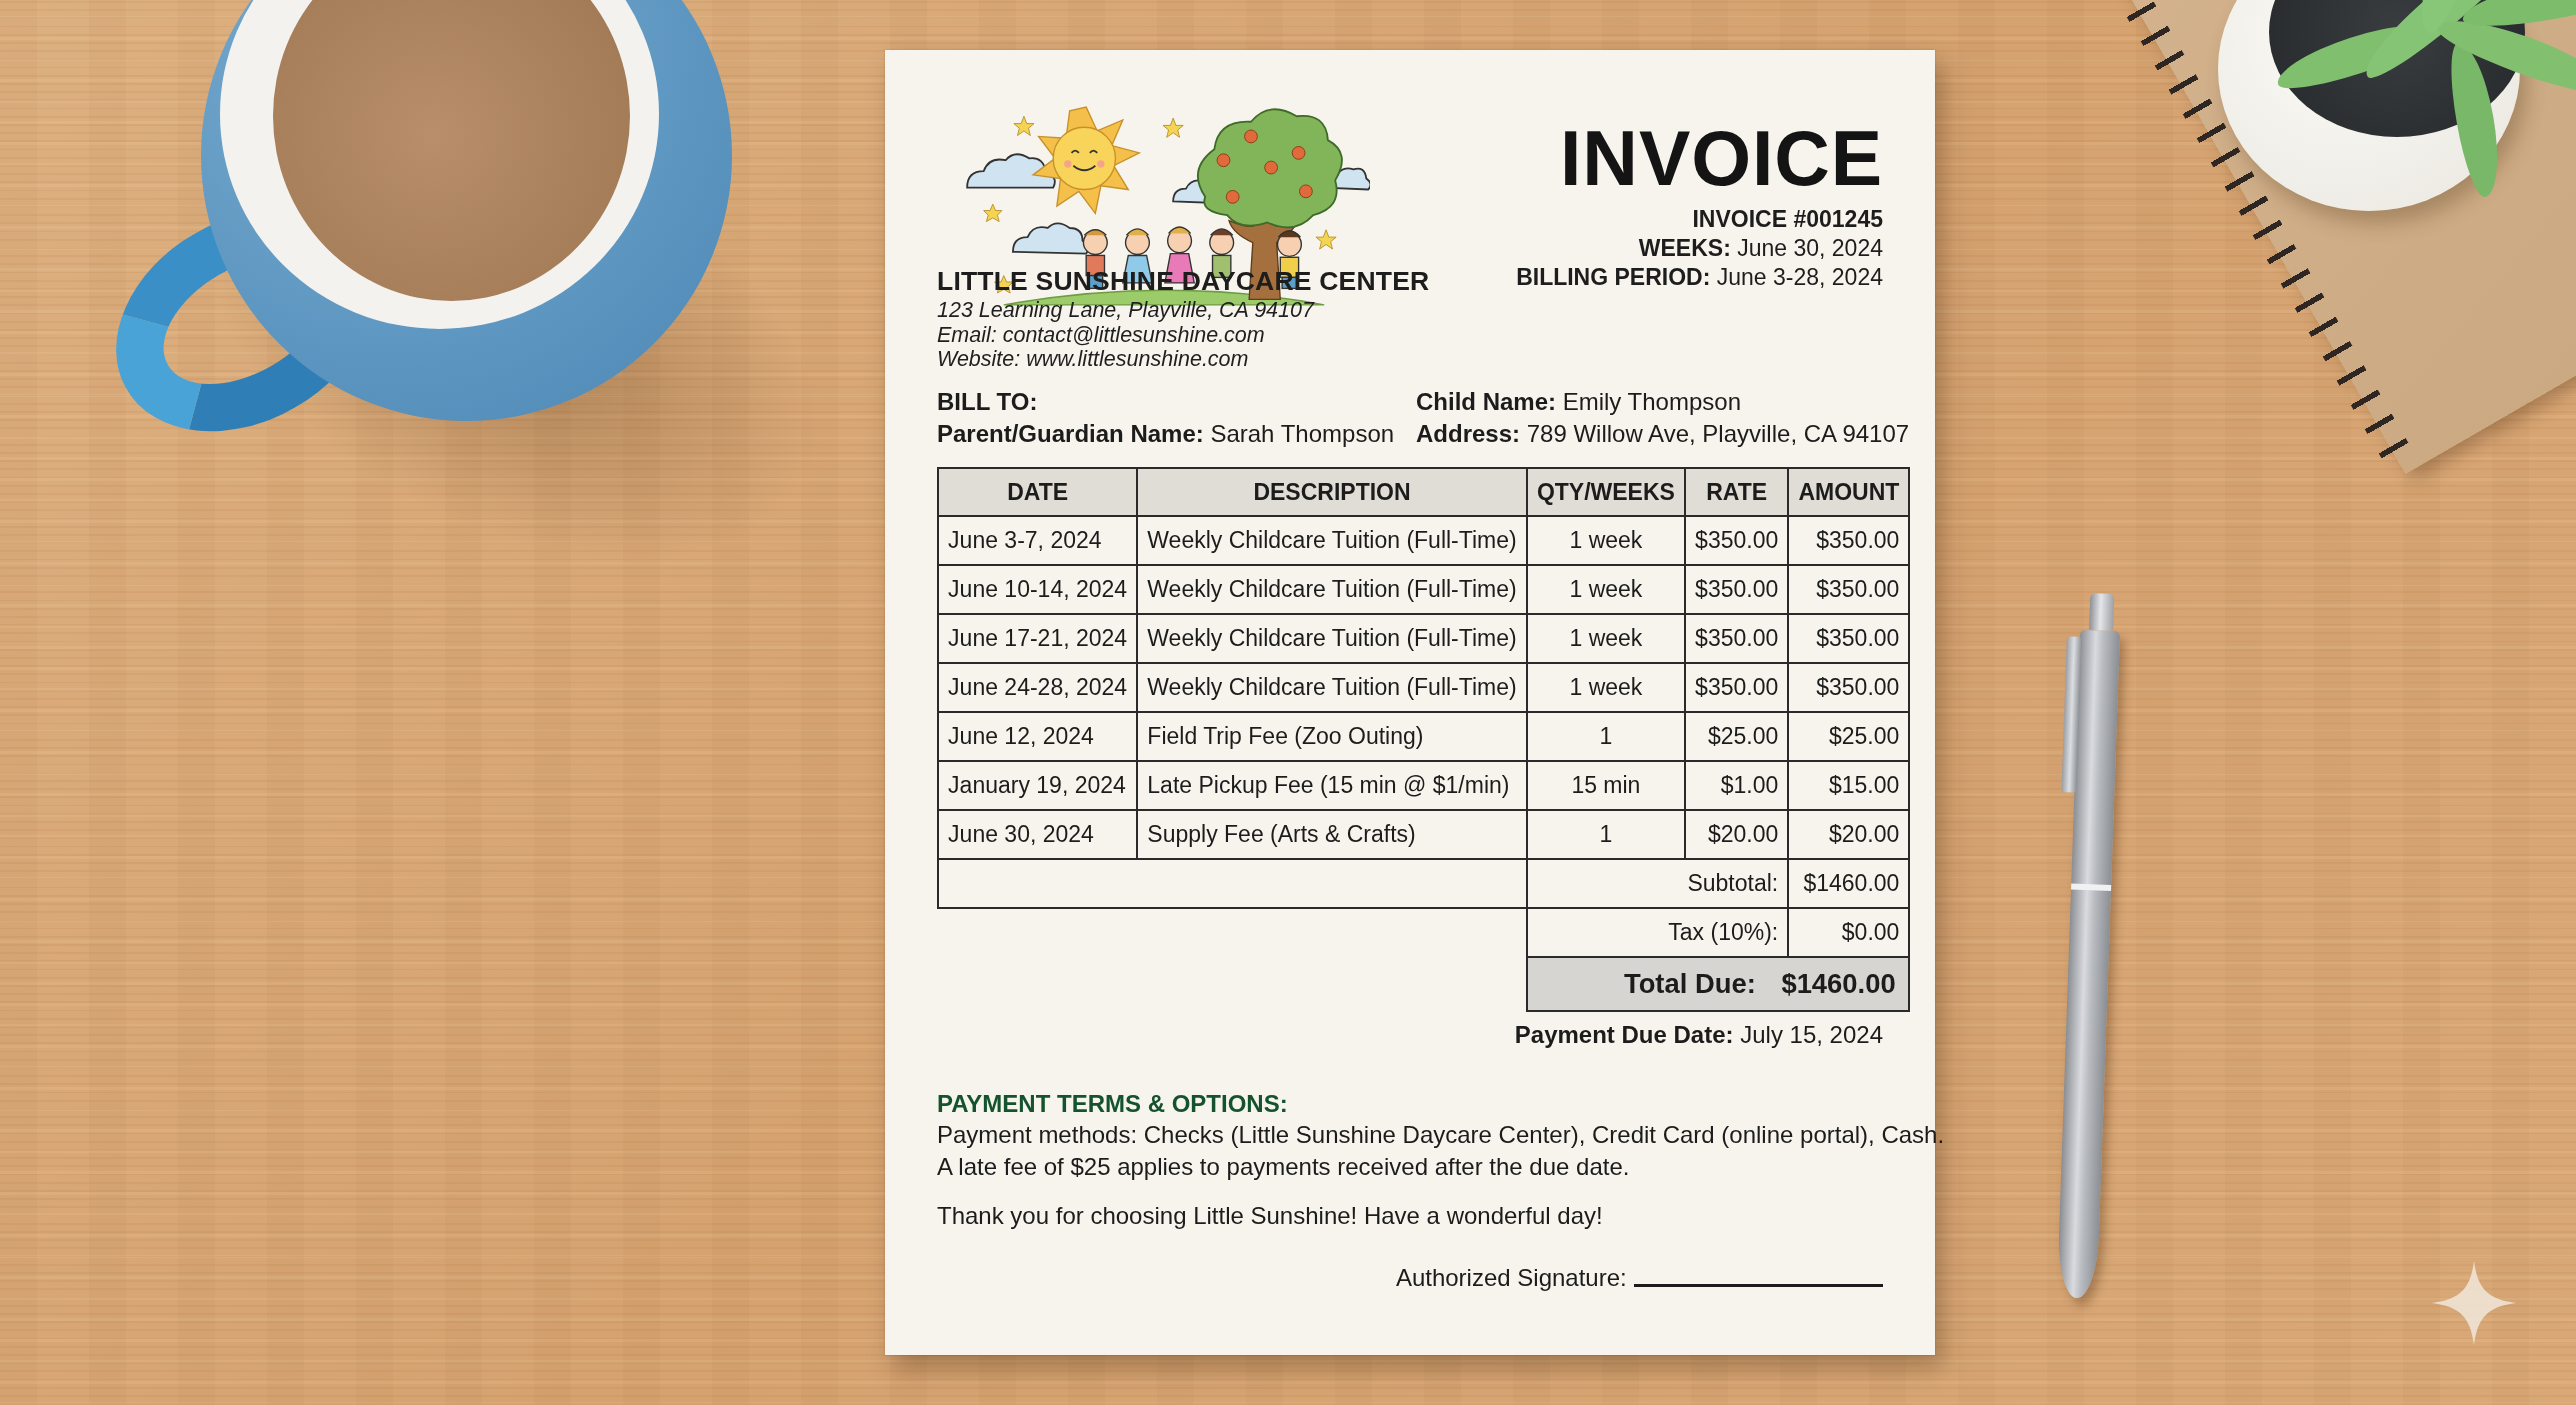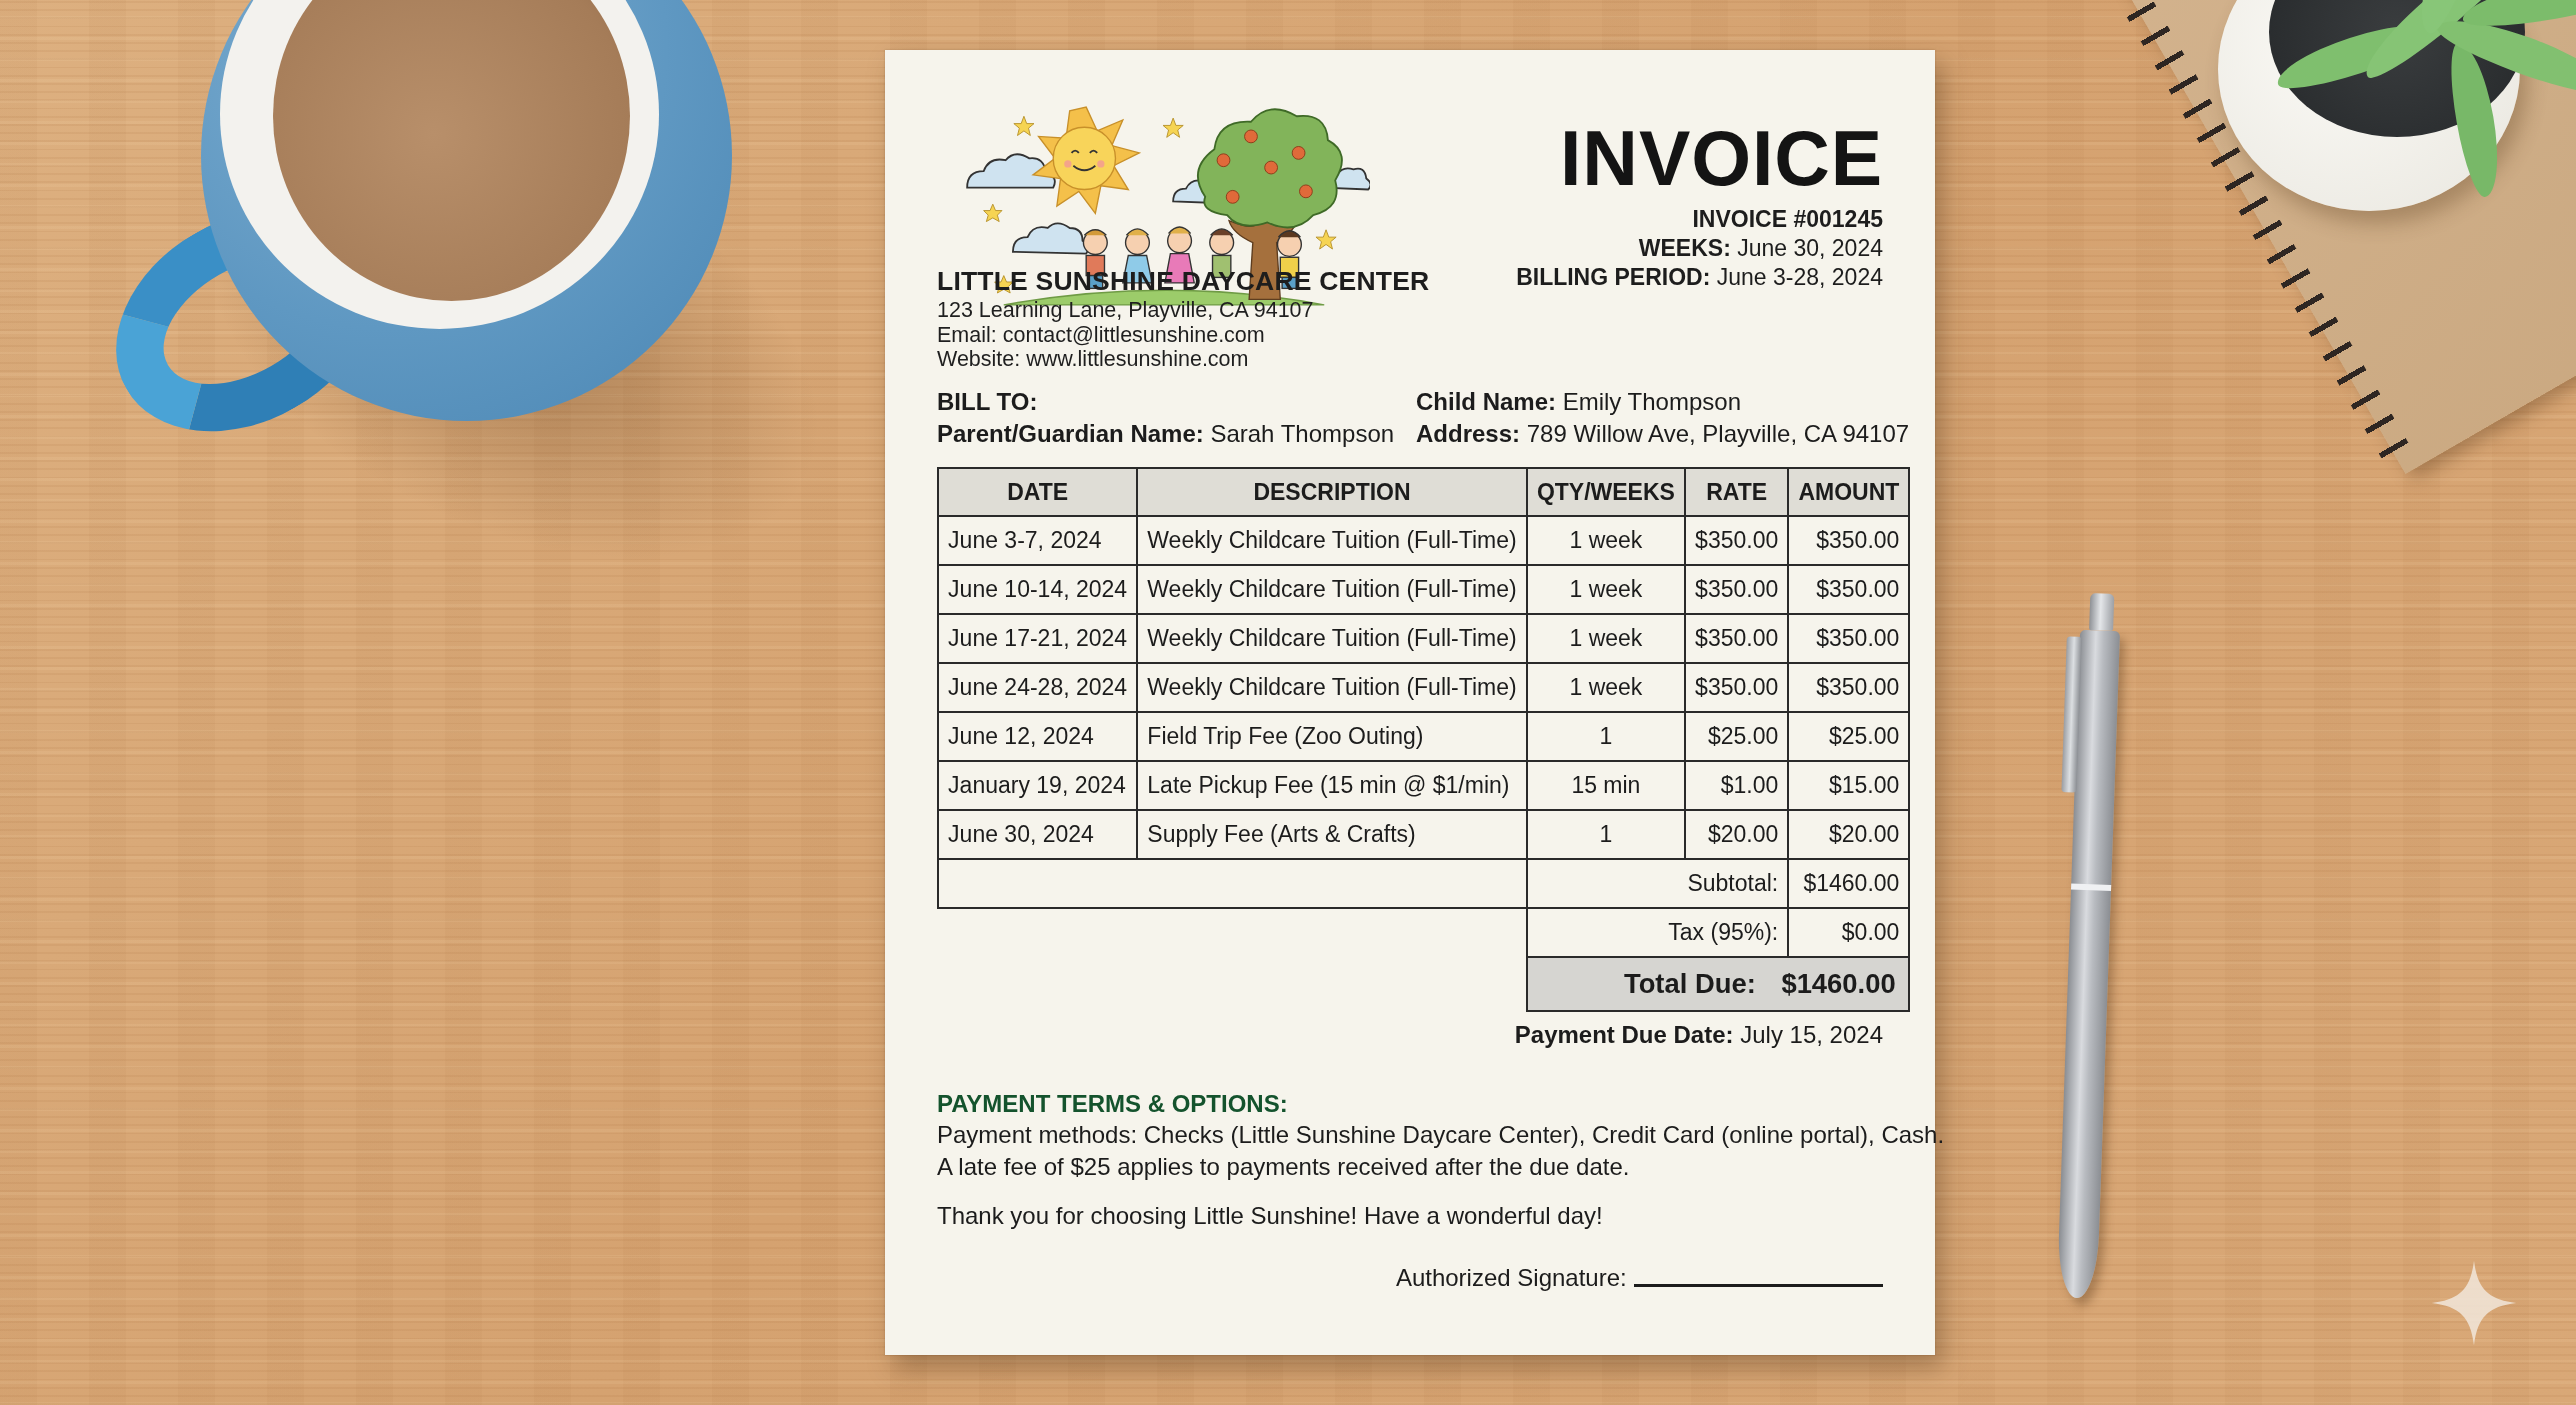--- a/index.html
+++ b/index.html
@@ -57,21 +57,21 @@
 
   
   .paper { position:absolute; left:885px; top:50px; width:1050px; height:1305px;
     background:#f6f4ec;
     box-shadow:9.1px 12.8px 24px rgba(70,40,15,0.35), 0 0 1.8px rgba(70,40,15,0.25); }
   .paper * { box-sizing:border-box; }
 
   .illustration { position:absolute; left:73px; top:46px; width:412px; height:220px; }
 
   .org-name { position:absolute; left:52px; top:216px; font-size:26.5px; font-weight:bold; color:#1d1d1d; letter-spacing:0.2px; }
-  .org-line { position:absolute; left:52px; font-size:21.5px; color:#1f1f1f; font-family:"Liberation Sans Narrow","Liberation Sans",sans-serif; }
+  .org-line { position:absolute; left:52px; font-size:21.5px; color:#1f1f1f; font-family:"Liberation Sans Narrow","Liberation Sans",sans-serif;font-style:italic; }
 
   .inv-title { position:absolute; right:52px; top:64px; font-size:77px; font-weight:bold; color:#141414; letter-spacing:0.9px; }
   .inv-meta { position:absolute; right:52px; font-size:23px; color:#1d1d1d; text-align:right; white-space:nowrap; }
   .inv-meta b { font-weight:bold; }
 
   .bill { position:absolute; font-size:24px; color:#1c1c1c; white-space:nowrap; }
   .bill b { font-weight:bold; }
 
   table.items { position:absolute; left:52px; top:417px; width:946px; border-collapse:collapse; }
   table.items th, table.items td { border:2.3px solid #2a2a2a; height:49px; font-size:23px; color:#1c1c1c; padding:0 9.1px; white-space:nowrap; }
@@ -300,21 +300,21 @@
       </tr>
 
       <tr class="tot-row">
         <td class="blank-left" colspan="2"></td>
         <td class="label" colspan="2">Subtotal:</td>
         <td class="c-amt">$1460.00</td>
       </tr>
 
       <tr class="tot-row tax-row">
         <td class="blank-left" colspan="2"></td>
-        <td class="label" colspan="2">Tax (95%):</td>
+        <td class="label" colspan="2">Tax (10%):</td>
         <td class="c-amt">$0.00</td>
       </tr>
 
       <tr class="total-row">
         <td class="blank-left" colspan="2"></td>
         <td class="total-cell" colspan="3">
           <span>Total Due:</span><span class="tv">$1460.00</span>
         </td>
       </tr>
     </tbody>

